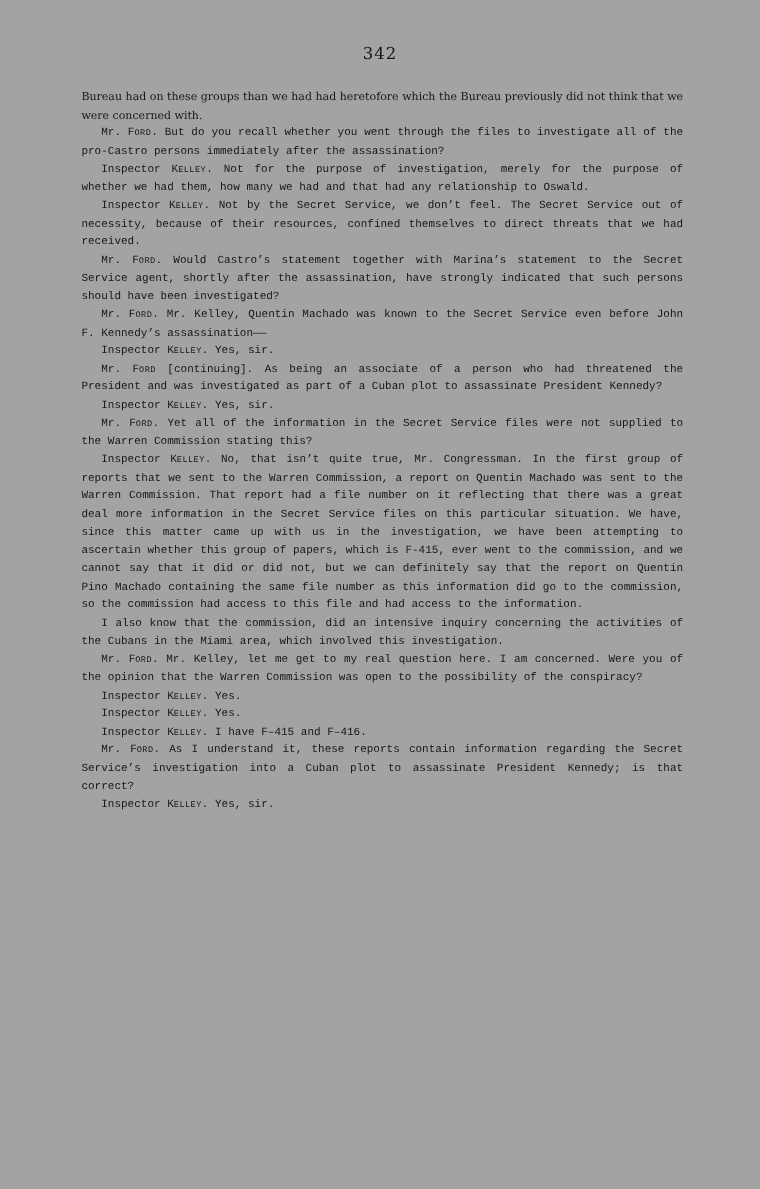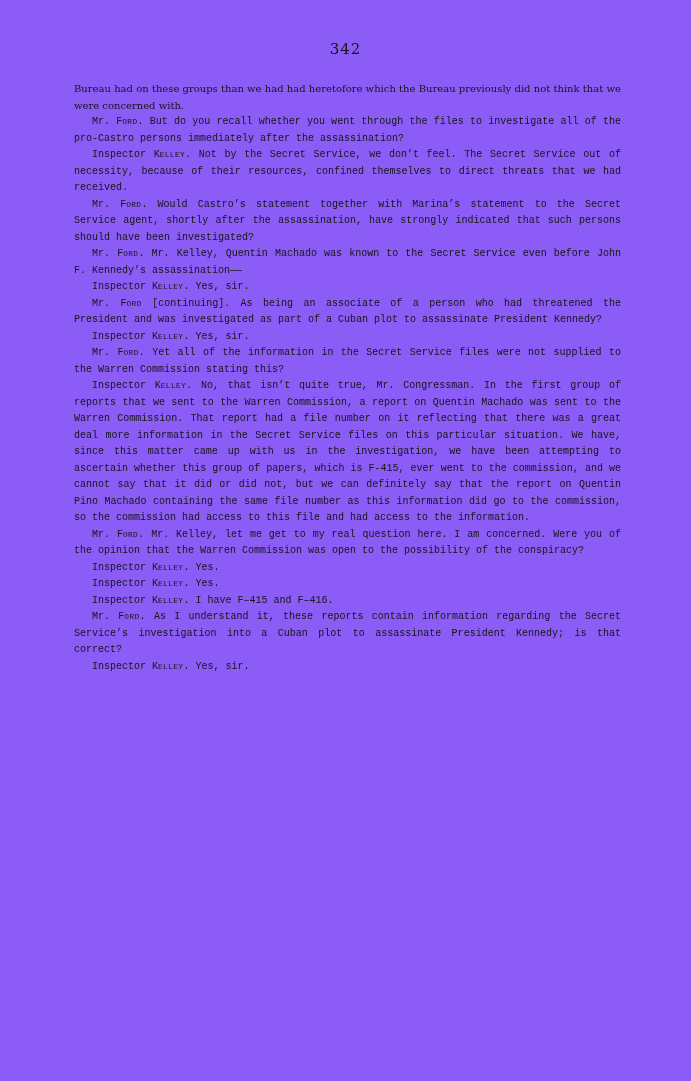--- a/index.html
+++ b/index.html
@@ -4,21 +4,21 @@
 <style>
   html, body {
     margin: 0;
     padding: 0;
     background: #ffffff;
   }
   .page {
     position: relative;
     width: 691px;
     height: 1081px;
-    background: #8b5cf6;
+    background: #a3a3a3;
     color: #161616;
     font-family: "DejaVu Serif", serif;
     overflow: hidden;
     box-sizing: border-box;
   }
   .page-number {
     text-align: center;
     padding-top: 40px;
     font-size: 15px;
     letter-spacing: 1px;
@@ -46,28 +46,30 @@
   }
 </style>
 </head>
 <body>
 
 <div class="page">
   <div class="page-number">342</div>
   <div class="transcript">
       <p class="">Bureau had on these groups than we had had heretofore which the Bureau previously did not think that we were concerned with.</p>
       <p class="indent">Mr. <span>F<span class="sc">ORD</span></span>. But do you recall whether you went through the files to investigate all of the pro-Castro persons immediately after the assassination?</p>
+      <p class="indent">Inspector <span>K<span class="sc">ELLEY</span></span>. Not for the purpose of investigation, merely for the purpose of whether we had them, how many we had and that had any relationship to Oswald.</p>
       <p class="indent">Inspector <span>K<span class="sc">ELLEY</span></span>. Not by the Secret Service, we don’t feel. The Secret Service out of necessity, because of their resources, confined themselves to direct threats that we had received.</p>
       <p class="indent">Mr. <span>F<span class="sc">ORD</span></span>. Would Castro’s statement together with Marina’s statement to the Secret Service agent, shortly after the assassination, have strongly indicated that such persons should have been investigated?</p>
       <p class="indent">Mr. <span>F<span class="sc">ORD</span></span>. Mr. Kelley, Quentin Machado was known to the Secret Service even before John F. Kennedy’s assassination——</p>
       <p class="indent">Inspector <span>K<span class="sc">ELLEY</span></span>. Yes, sir.</p>
       <p class="indent">Mr. <span>F<span class="sc">ORD</span></span> [continuing]. As being an associate of a person who had threatened the President and was investigated as part of a Cuban plot to assassinate President Kennedy?</p>
       <p class="indent">Inspector <span>K<span class="sc">ELLEY</span></span>. Yes, sir.</p>
       <p class="indent">Mr. <span>F<span class="sc">ORD</span></span>. Yet all of the information in the Secret Service files were not supplied to the Warren Commission stating this?</p>
       <p class="indent">Inspector <span>K<span class="sc">ELLEY</span></span>. No, that isn’t quite true, Mr. Congressman. In the first group of reports that we sent to the Warren Commission, a report on Quentin Machado was sent to the Warren Commission. That report had a file number on it reflecting that there was a great deal more information in the Secret Service files on this particular situation. We have, since this matter came up with us in the investigation, we have been attempting to ascertain whether this group of papers, which is F-415, ever went to the commission, and we cannot say that it did or did not, but we can definitely say that the report on Quentin Pino Machado containing the same file number as this information did go to the commission, so the commission had access to this file and had access to the information.</p>
+      <p class="indent">I also know that the commission, did an intensive inquiry concerning the activities of the Cubans in the Miami area, which involved this investigation.</p>
       <p class="indent">Mr. <span>F<span class="sc">ORD</span></span>. Mr. Kelley, let me get to my real question here. I am concerned. Were you of the opinion that the Warren Commission was open to the possibility of the conspiracy?</p>
       <p class="indent">Inspector <span>K<span class="sc">ELLEY</span></span>. Yes.</p>
       <p class="indent">Inspector <span>K<span class="sc">ELLEY</span></span>. Yes.</p>
       <p class="indent">Inspector <span>K<span class="sc">ELLEY</span></span>. I have F–415 and F–416.</p>
       <p class="indent">Mr. <span>F<span class="sc">ORD</span></span>. As I understand it, these reports contain information regarding the Secret Service’s investigation into a Cuban plot to assassinate President Kennedy; is that correct?</p>
       <p class="indent">Inspector <span>K<span class="sc">ELLEY</span></span>. Yes, sir.</p>
     </div>
 </div>
 
 </body></html>

